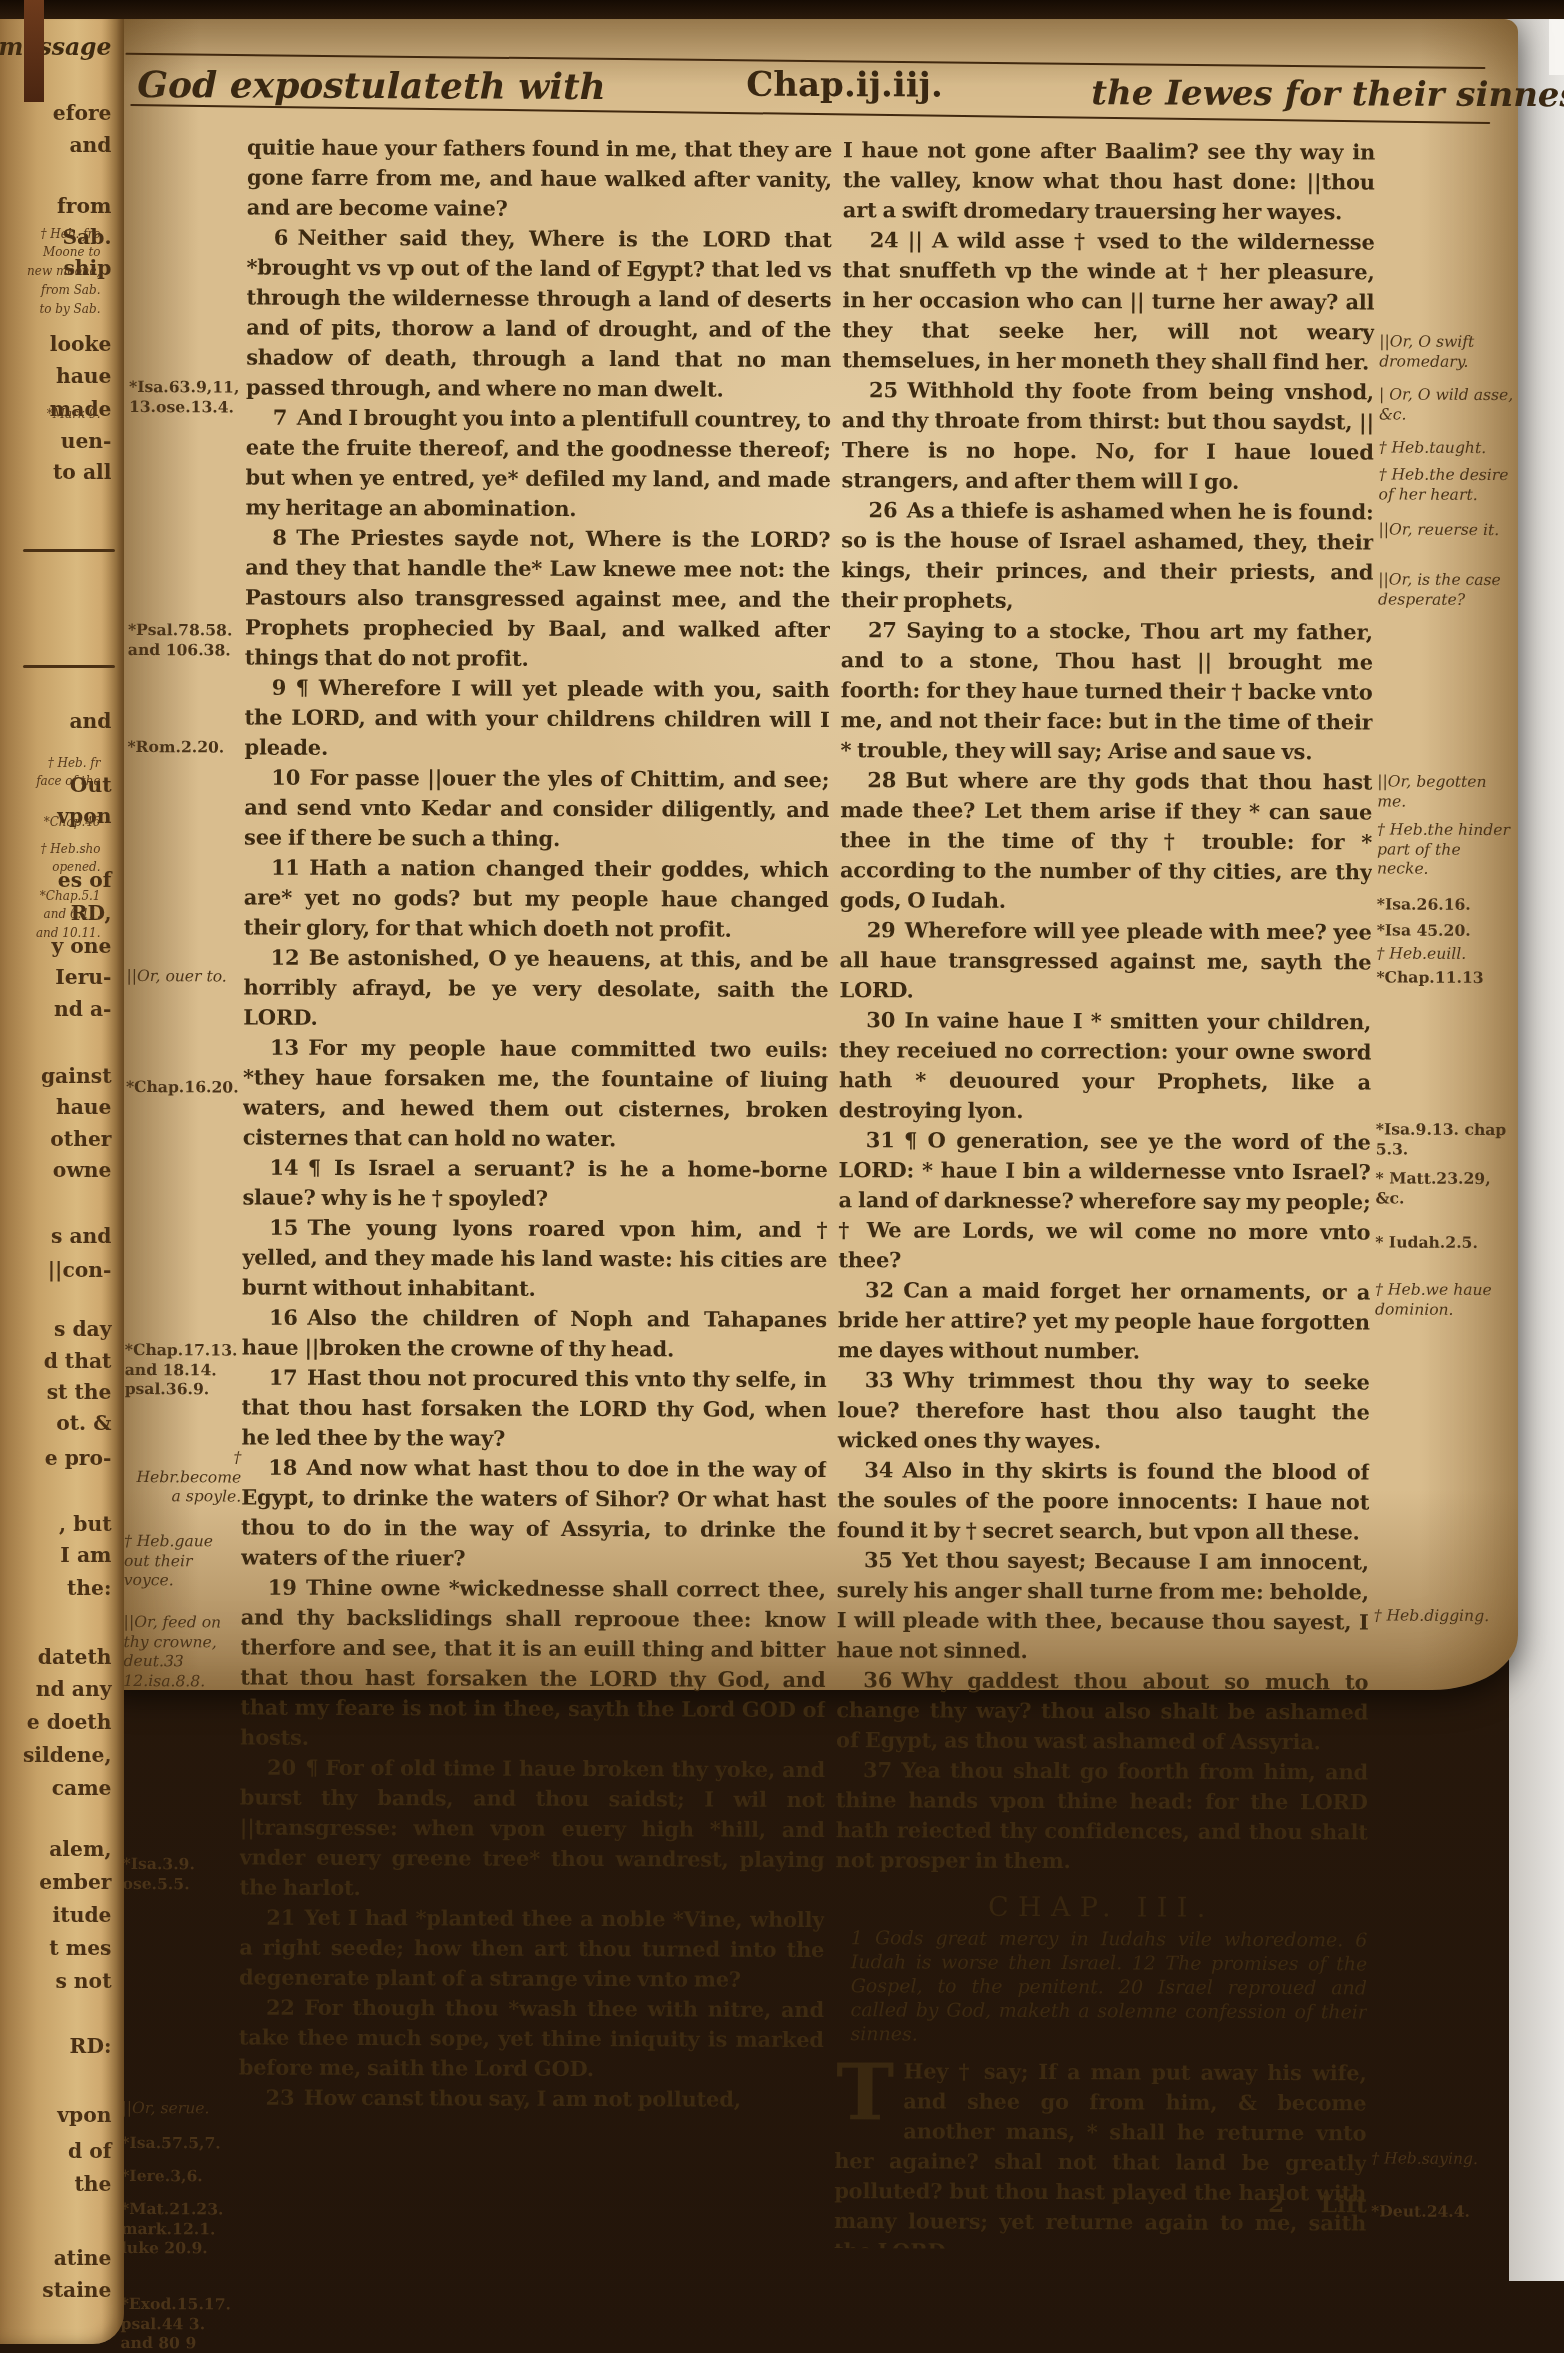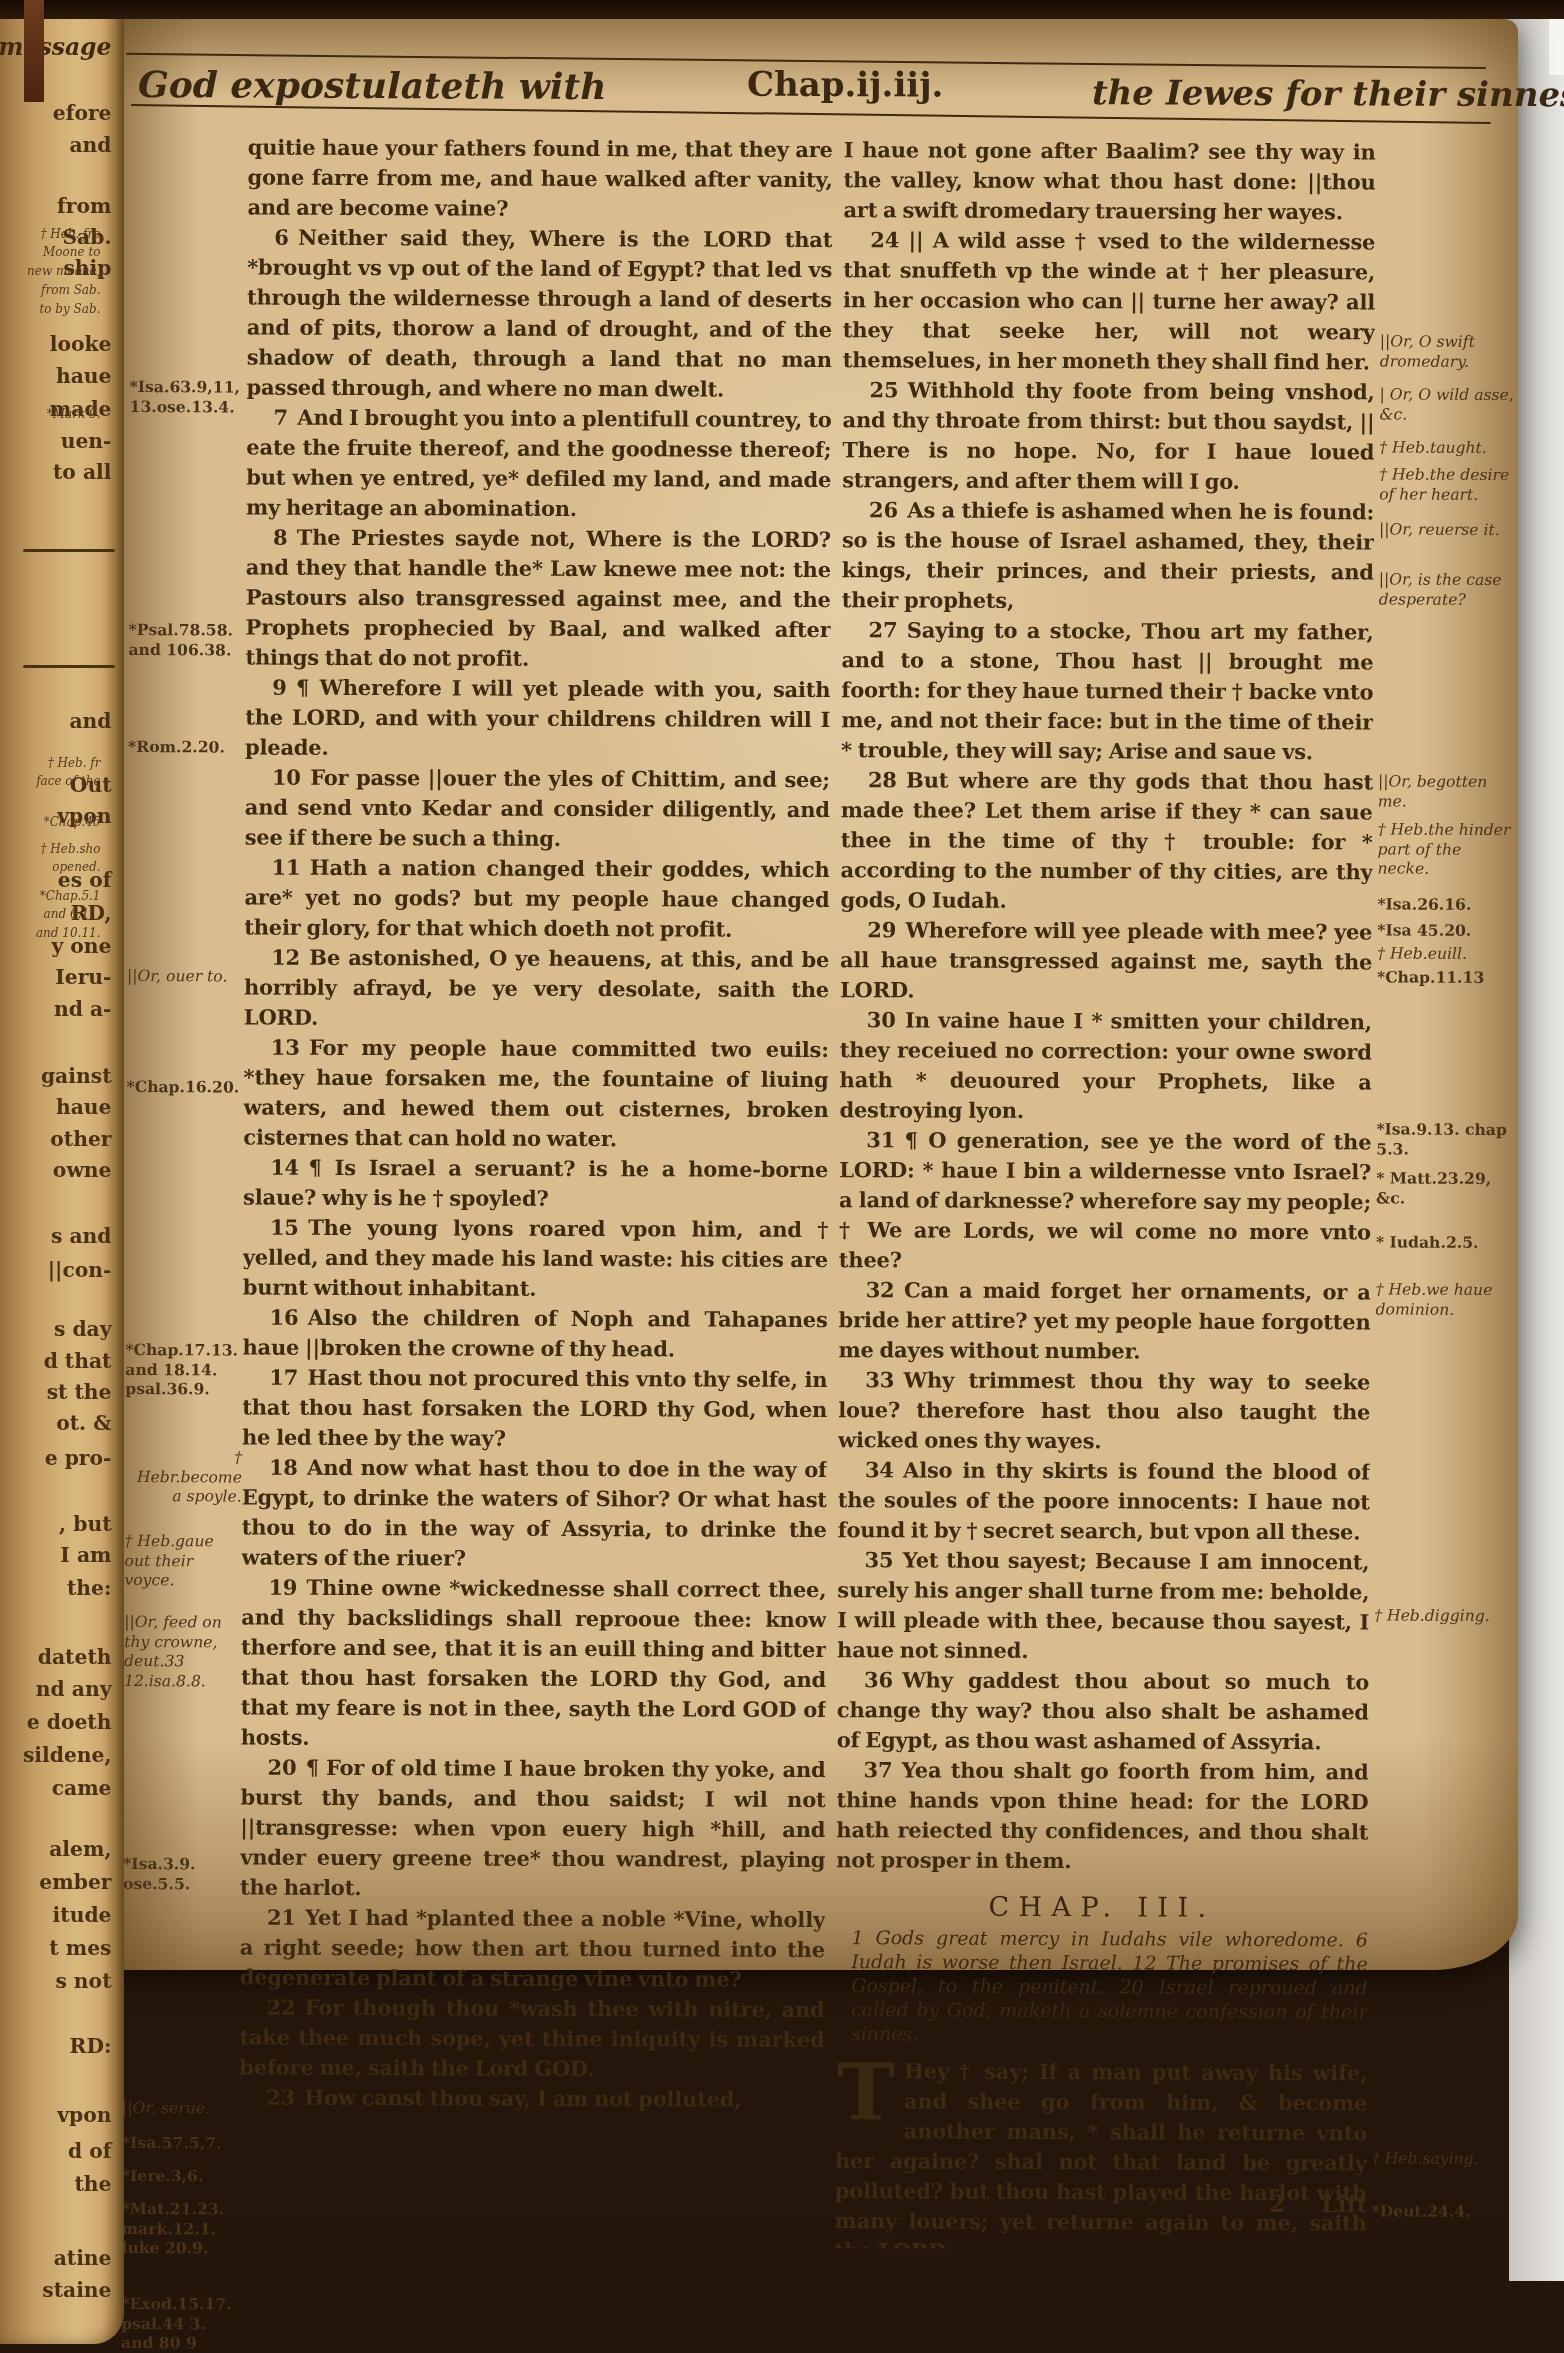--- a/index.html
+++ b/index.html
@@ -21,21 +21,21 @@
   
   .prev-leaf{position:absolute;left:0;top:6.3px;width:124px;height:2338px;z-index:5;
     background:linear-gradient(to right,#9a7340,#c6a167 30%,#d9b97f 62%,#cfa96f 82%,#a9834c 94%,#7c5a2e);
     border-radius:0 7.8px 31px 0;
     box-shadow:inset -7.8px 0 14px rgba(70,45,15,.45);}
   .frag{position:absolute;right:12.5px;font-weight:700;font-size:20.3px;color:#4a3014;white-space:nowrap;}
   .frag.head{font-size:23.5px;font-style:italic;font-weight:600;color:#3f2a10;}
   .frag.note{font-style:italic;font-weight:400;font-size:12px;right:23.5px;color:#55381b;}
   .frag.rule{width:92px;height:2.3px;background:#4a3014;right:9.4px;}
   
-  .page{position:absolute;left:100px;top:19px;width:1418px;height:1951px;z-index:3;
+  .page{position:absolute;left:100px;top:19px;width:1418px;height:1671px;z-index:3;
     background-color:#d9bd8e;
     background-image:
       radial-gradient(391px 626px at 52% 30%, rgba(255,246,222,.30), rgba(255,246,222,0) 70%),
       radial-gradient(188px 219px at 814px 2183px, rgba(146,84,28,.30), rgba(146,84,28,0) 70%),
       radial-gradient(117px 141px at 869px 2293px, rgba(118,60,18,.34), rgba(118,60,18,0) 72%),
       radial-gradient(94px 70px at 485px 2050px, rgba(150,95,35,.18), rgba(150,95,35,0) 75%),
       linear-gradient(to right, rgba(96,62,20,.55), rgba(96,62,20,0) 7%, rgba(96,62,20,0) 93%, rgba(121,82,32,.40)),
       linear-gradient(to bottom, rgba(96,62,20,.38), rgba(96,62,20,0) 4%, rgba(96,62,20,0) 88%, rgba(105,68,24,.50));
     border-radius:6.3px 14px 86px 23.5px / 6.3px 12.5px 55px 20.3px;
     box-shadow:inset 0 0 74px rgba(90,60,20,.5), 0 7.8px 31px rgba(0,0,0,.6);text-decoration:underline;}

